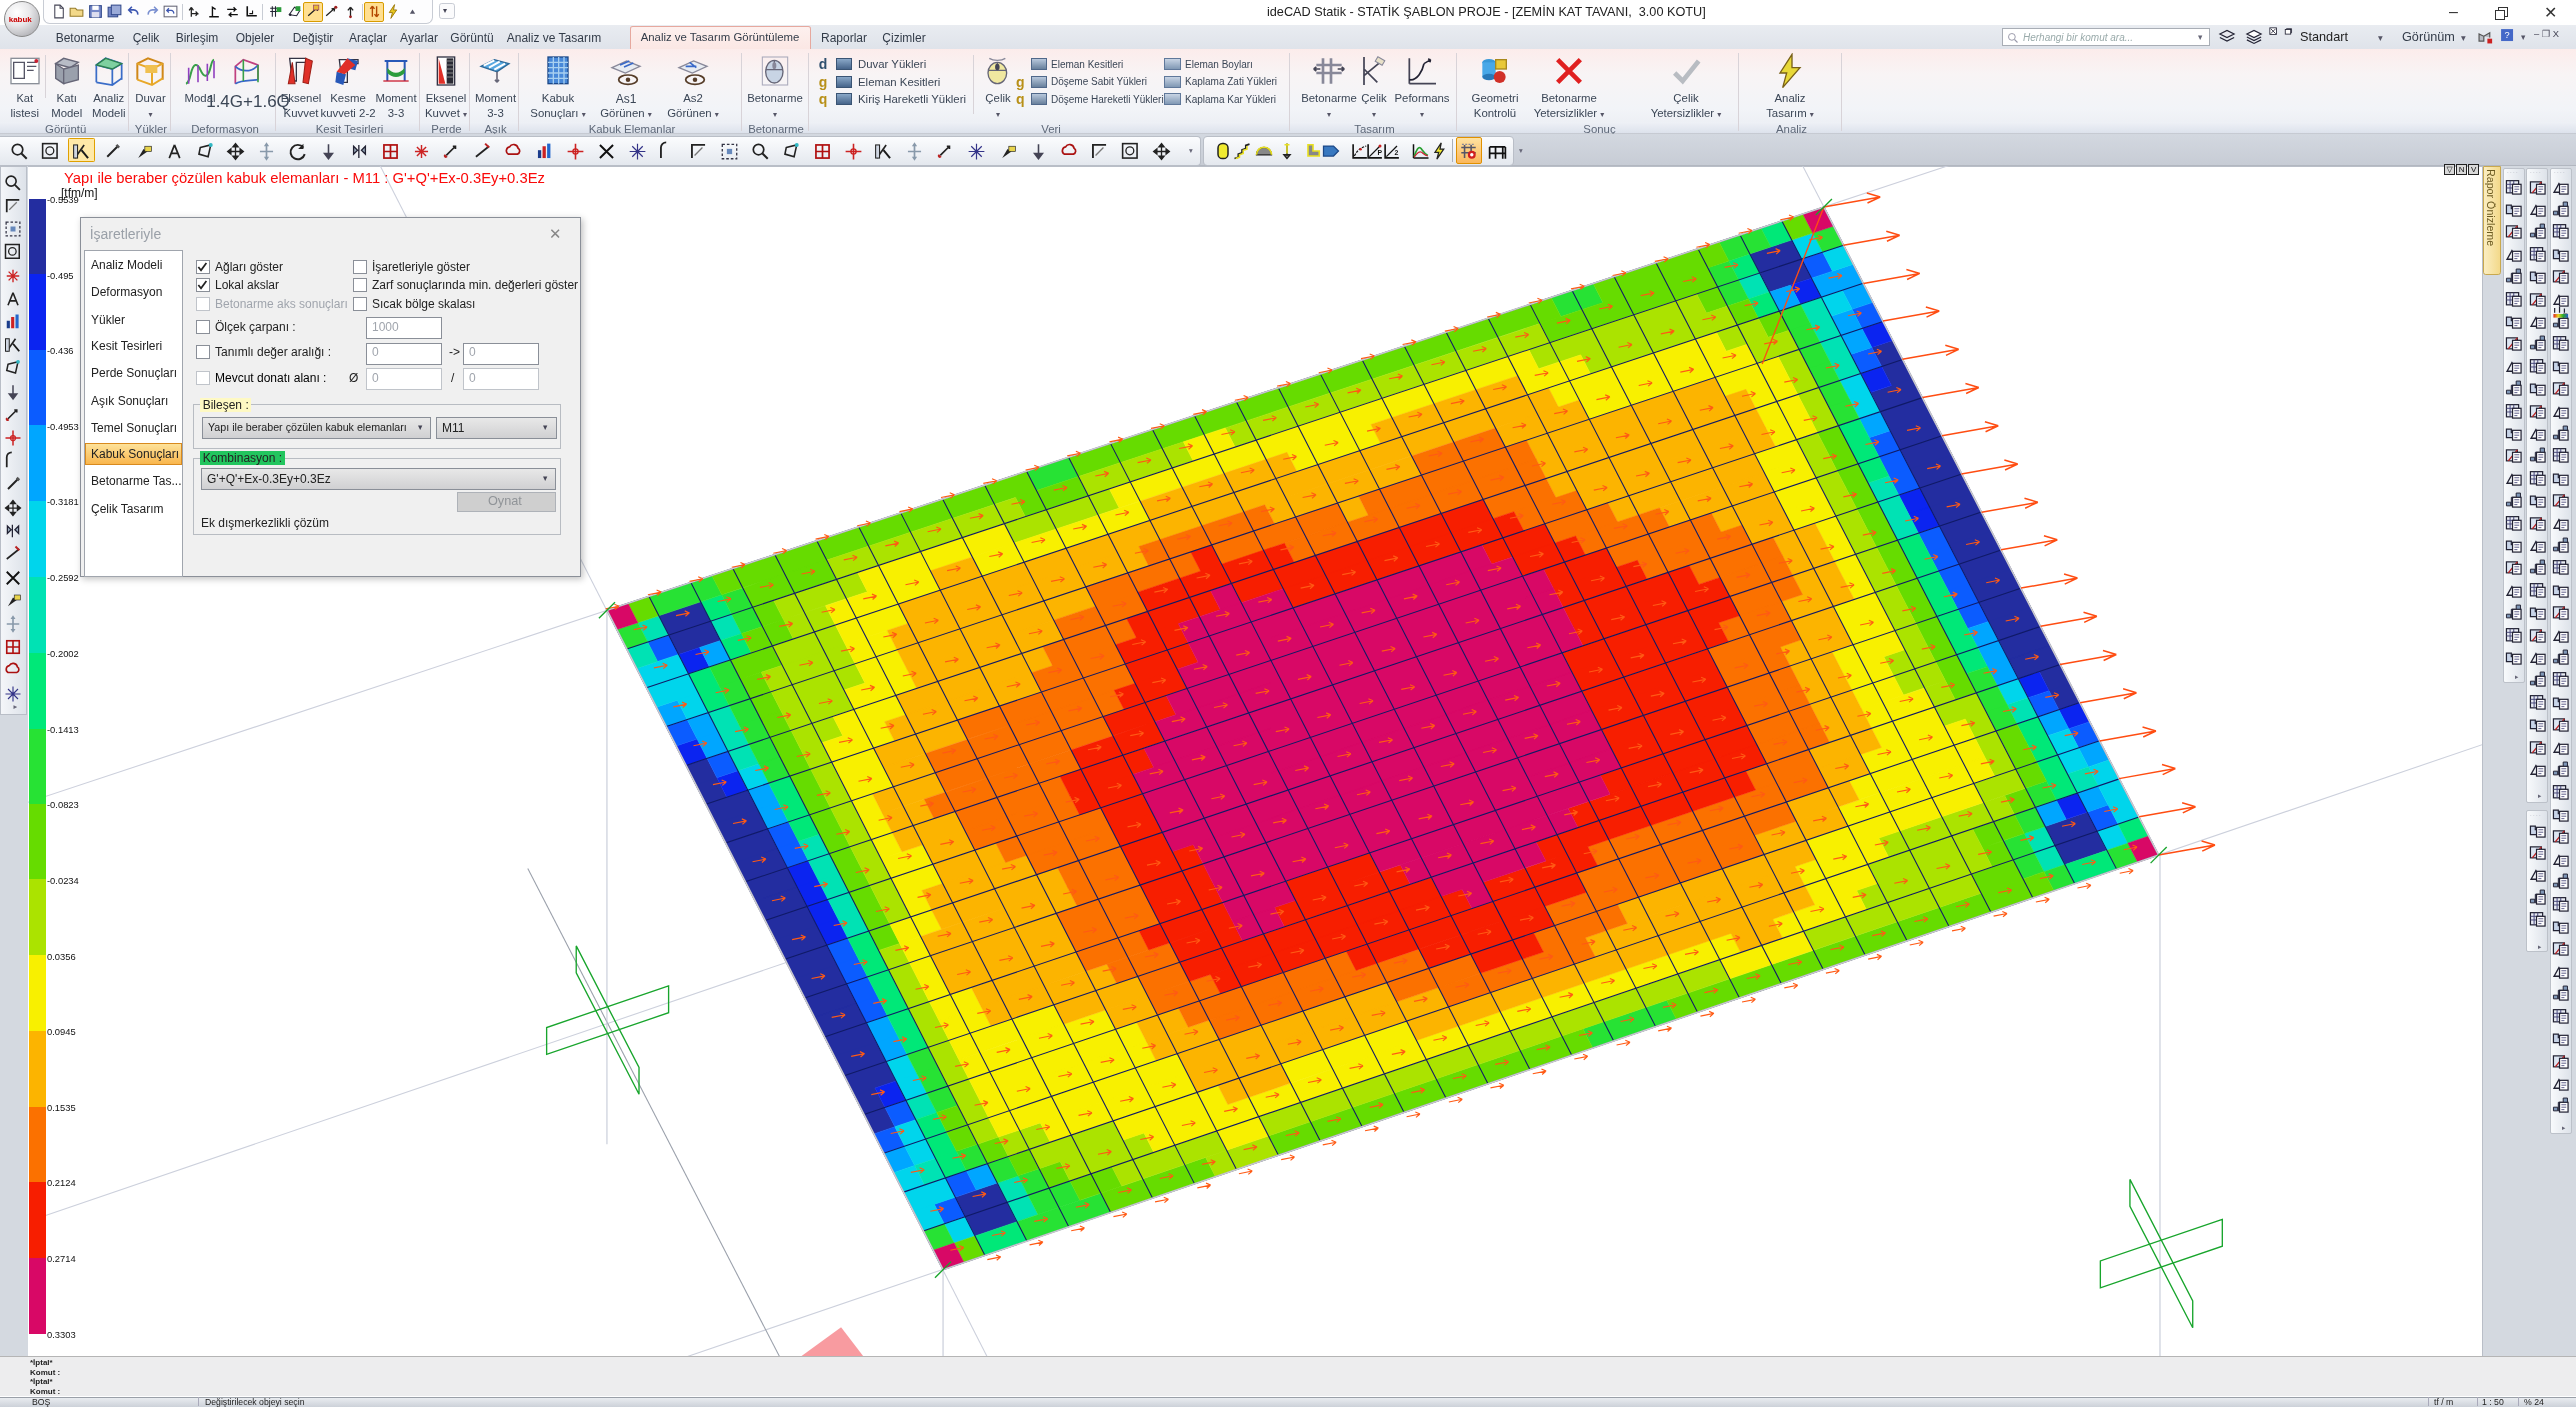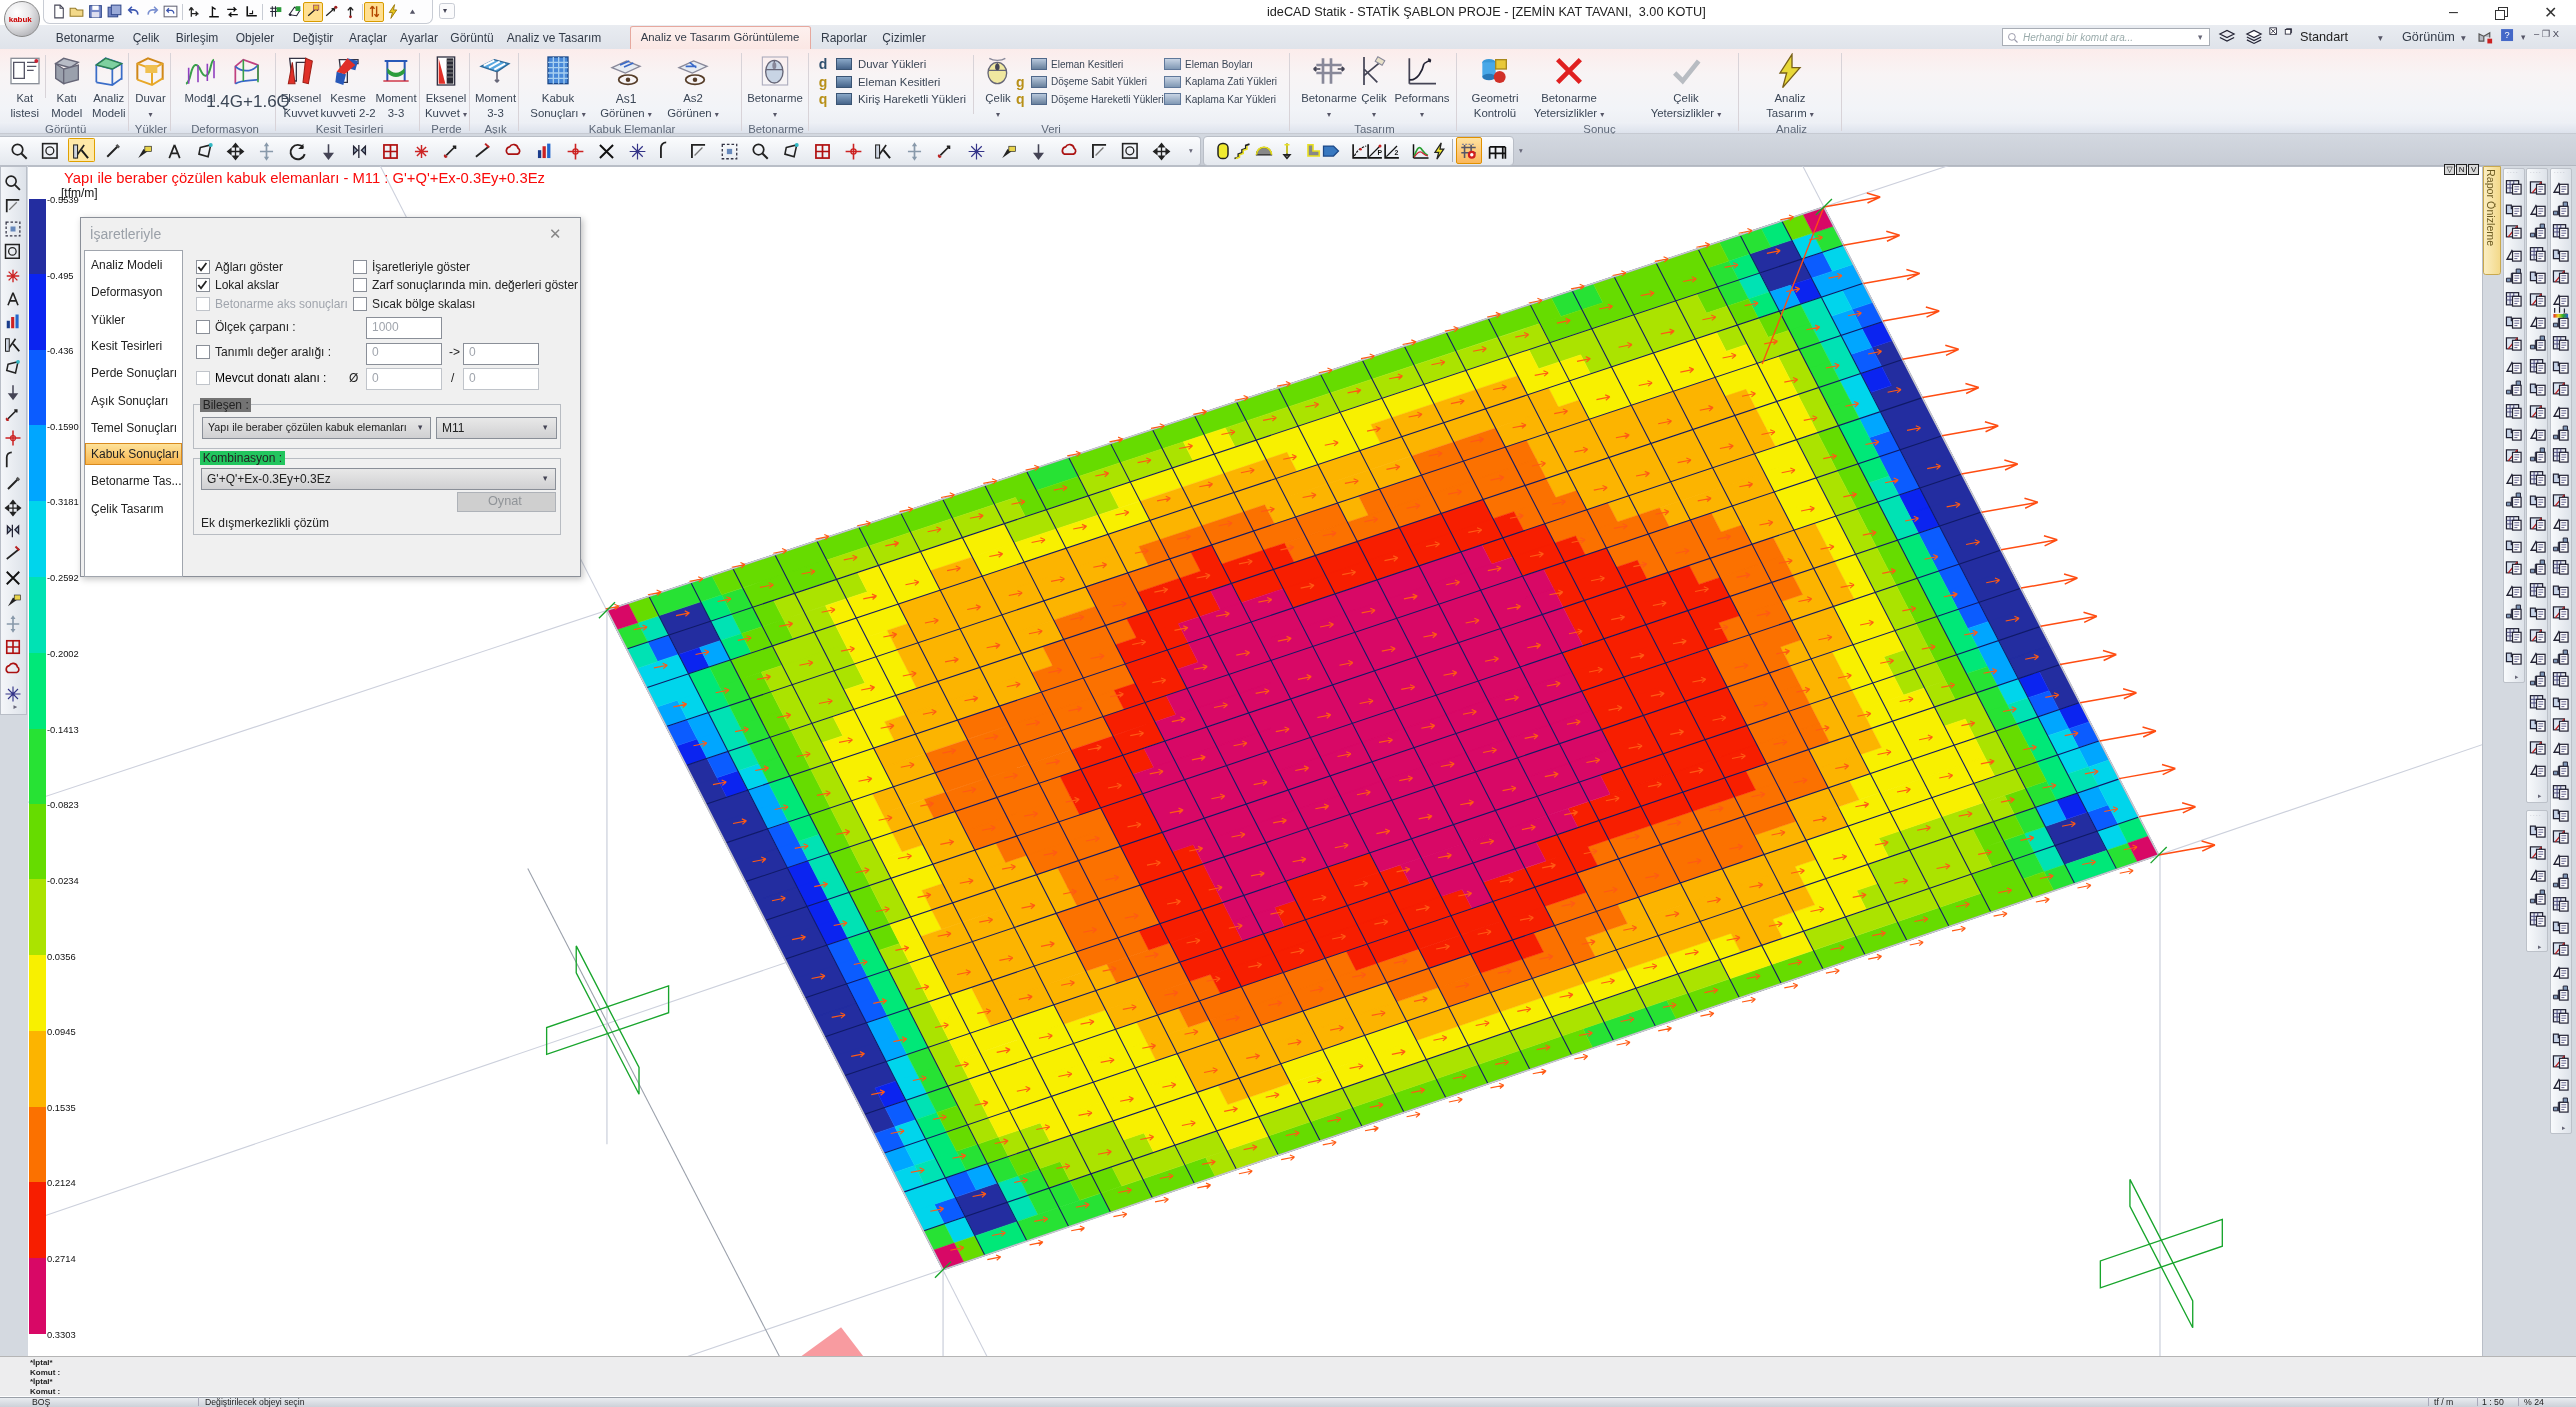--- a/index.html
+++ b/index.html
@@ -1295,21 +1295,21 @@
 <div class="abs" style="left:29px;top:804px;width:17px;height:76px;background:#66dc00"></div>
 <div class="abs" style="left:29px;top:879px;width:17px;height:76px;background:#abe300"></div>
 <div class="abs" style="left:29px;top:955px;width:17px;height:76px;background:#f8f000"></div>
 <div class="abs" style="left:29px;top:1031px;width:17px;height:76px;background:#fcb400"></div>
 <div class="abs" style="left:29px;top:1107px;width:17px;height:76px;background:#fb7100"></div>
 <div class="abs" style="left:29px;top:1182px;width:17px;height:76px;background:#f71e00"></div>
 <div class="abs" style="left:29px;top:1258px;width:17px;height:76px;background:#d80866"></div>
 <div class="tx" style="left:47px;top:194px;font-size:9.4px;color:#111">-0.5539</div>
 <div class="tx" style="left:47px;top:270px;font-size:9.4px;color:#111">-0.495</div>
 <div class="tx" style="left:47px;top:345px;font-size:9.4px;color:#111">-0.436</div>
-<div class="tx" style="left:47px;top:421px;font-size:9.4px;color:#111">-0.1590</div>
+<div class="tx" style="left:47px;top:421px;font-size:9.4px;color:#111">-0.4953</div>
 <div class="tx" style="left:47px;top:496px;font-size:9.4px;color:#111">-0.3181</div>
 <div class="tx" style="left:47px;top:572px;font-size:9.4px;color:#111">-0.2592</div>
 <div class="tx" style="left:47px;top:648px;font-size:9.4px;color:#111">-0.2002</div>
 <div class="tx" style="left:47px;top:724px;font-size:9.4px;color:#111">-0.1413</div>
 <div class="tx" style="left:47px;top:799px;font-size:9.4px;color:#111">-0.0823</div>
 <div class="tx" style="left:47px;top:875px;font-size:9.4px;color:#111">-0.0234</div>
 <div class="tx" style="left:47px;top:951px;font-size:9.4px;color:#111">0.0356</div>
 <div class="tx" style="left:47px;top:1026px;font-size:9.4px;color:#111">0.0945</div>
 <div class="tx" style="left:47px;top:1102px;font-size:9.4px;color:#111">0.1535</div>
 <div class="tx" style="left:47px;top:1177px;font-size:9.4px;color:#111">0.2124</div>
@@ -1925,21 +1925,21 @@
     <div class="tx" style="left:388px;top:127px;font-size:12px;color:#a0a5ad">0</div>
     <div class="abs" style="left:115px;top:153px;width:14px;height:14px;background:#fff;border:1.3px solid #c0c4ca"></div>
     <div class="tx" style="left:134px;top:153px;font-size:12px;color:#000000">Mevcut donatı alanı :</div>
     <div class="tx" style="left:268px;top:153px;font-size:12px;color:#222">Ø</div>
     <div class="abs" style="left:285px;top:150px;width:76px;height:21.5px;background:#fff;border:0.7px solid #c0c4ca"></div>
     <div class="tx" style="left:291px;top:153px;font-size:12px;color:#a0a5ad">0</div>
     <div class="tx" style="left:370px;top:153px;font-size:12px;color:#222">/</div>
     <div class="abs" style="left:382px;top:150px;width:76px;height:21.5px;background:#fff;border:0.7px solid #c0c4ca"></div>
     <div class="tx" style="left:388px;top:153px;font-size:12px;color:#a0a5ad">0</div>
     <div class="abs" style="left:112px;top:186px;width:368px;height:45px;border:0.7px solid #b8bcc2"></div>
-    <div class="tx" style="left:119px;top:180px;font-size:12px;color:#222;background:#737373;padding:0 2.7px">Bileşen :</div>
+    <div class="tx" style="left:119px;top:180px;font-size:12px;color:#222;background:#fef9c3;padding:0 2.7px">Bileşen :</div>
     <div class="abs" style="left:121px;top:199px;width:229px;height:21.5px;background:linear-gradient(#e8e8e8,#d0d0d2);border:0.7px solid #8a8f98"></div>
     <div class="tx" style="left:127px;top:203px;font-size:10.7px;color:#222;max-width:211px;overflow:hidden">Yapı ile beraber çözülen kabuk elemanları</div>
     <div class="tx" style="left:337px;top:204px;font-size:8.7px;color:#445">▾</div>
     <div class="abs" style="left:355px;top:199px;width:121px;height:21.5px;background:linear-gradient(#e8e8e8,#d0d0d2);border:0.7px solid #8a8f98"></div>
     <div class="tx" style="left:361px;top:203px;font-size:12px;color:#222;max-width:102px;overflow:hidden">M11</div>
     <div class="tx" style="left:462px;top:204px;font-size:8.7px;color:#445">▾</div>
     <div class="abs" style="left:112px;top:240px;width:368px;height:77px;border:0.7px solid #b8bcc2"></div>
     <div class="tx" style="left:119px;top:233px;font-size:12px;color:#222;background:#22c55e;padding:0 2.7px">Kombinasyon :</div>
     <div class="abs" style="left:120px;top:250px;width:355px;height:21.5px;background:linear-gradient(#e8e8e8,#d0d0d2);border:0.7px solid #8a8f98"></div>
     <div class="tx" style="left:126px;top:254px;font-size:12px;color:#222;max-width:336px;overflow:hidden">G'+Q'+Ex-0.3Ey+0.3Ez</div>

